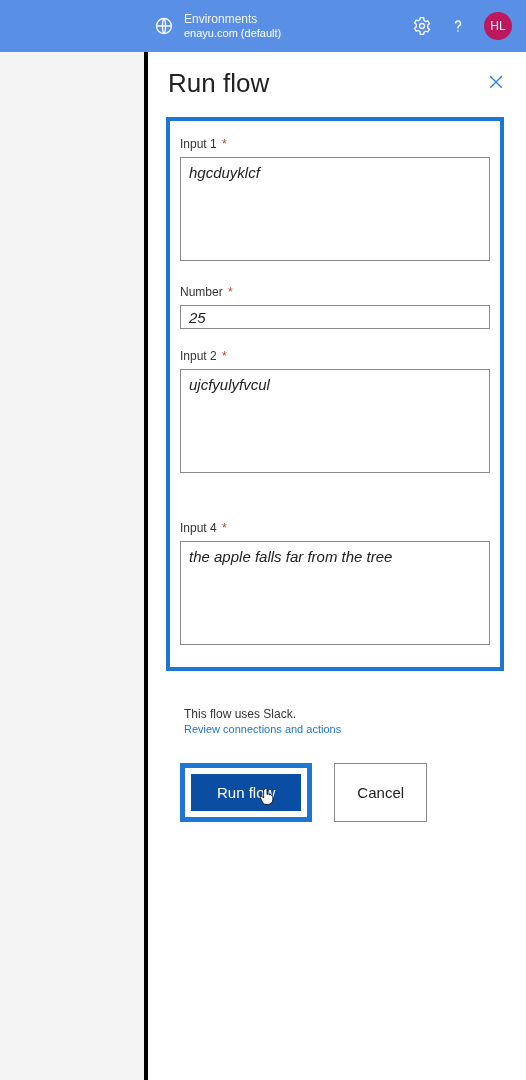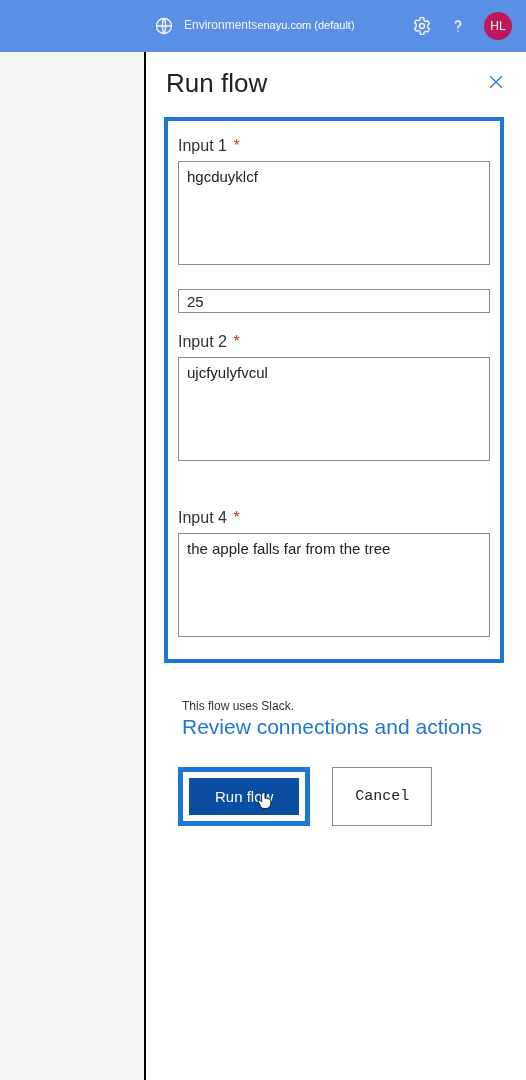--- a/index.html
+++ b/index.html
@@ -14,37 +14,37 @@
   .topbar {
     height: 52px;
     background: #5a8fe6;
     display: flex;
     align-items: center;
     padding: 0 14px;
     color: #fff;
     gap: 16px;
   }
   .env-block { display: flex; align-items: center; gap: 10px; margin-left: 140px; }
-  .env-text { display: flex; flex-direction: row; line-height: 1.1; }
+  .env-text { display: flex; flex-direction: column; line-height: 1.1; }
   .env-label { font-size: 12px; opacity: 0.9; }
   .env-name { font-size: 11px; }
   .spacer { flex: 1; }
   .avatar {
     width: 28px; height: 28px; border-radius: 50%;
     background: #be185d; display: flex; align-items: center;
     justify-content: center; font-size: 12px; font-weight: 500;
     color: #e9f7f2;
   }
   .topicon { display:flex; align-items:center; justify-content:center; cursor:pointer; color:#fff; opacity:.95; }
 
   .panel {
     position: absolute;
     left: 144px; right: 0; top: 52px; bottom: 0;
     background: #fff;
-    border-left: 2px solid #000000;
+    border-left: 4px solid #000000;
     display: flex; flex-direction: column;
   }
 
   .panel-header {
     display:flex; align-items:center; justify-content:space-between;
     padding: 16px 20px 10px 20px;
   }
   .panel-title { font-size: 26px; font-weight: 400; color: #222; }
   .close-x { color:#2d7cd6; cursor:pointer; }
 
@@ -55,56 +55,57 @@
 
   .frame {
     border: 4px solid #1d76d3;
     padding: 16px 10px 14px 10px;
     margin-top: 8px;
     margin-bottom: 36px;
   }
 
   .fld { margin-bottom: 20px; }
   .fld:last-child { margin-bottom: 4px; margin-top: 44px; }
-  .lbl { font-size: 16px; color: #333; margin-bottom: 6px; }
+  .lbl { font-size: 12px; color: #333; margin-bottom: 6px; }
   .req { color: #c43a2f; margin-left: 2px; }
   textarea.inp, input.inp {
     width: 100%;
     border: 1px solid #8a8a8a;
     font-family: inherit;
     font-size: 15px;
     color: #222;
     padding: 6px 8px;
     background:#fff;
     resize: none;
+    font-style: italic;
   }
   textarea.inp { height: 104px; }
   input.inp { height: 24px; }
   .datewrap { position: relative; }
   .datewrap .cal-ico {
     position: absolute; right: 8px; top: 50%; transform: translateY(-50%);
     color:#555; pointer-events:none;
   }
 
   .uses-row { padding: 0 18px; font-size:12px; color:#333; }
   .link-row a { color:#1d76d3; text-decoration:none; cursor:pointer; }
-  .link-row { margin-top:2px; padding:0 18px; font-size:21px; }
+  .link-row { margin-top:2px; padding:0 18px; font-size:11px; }
 
   .btnrow {
     display: flex; gap: 22px;
     padding: 28px 0 0 14px;
   }
   .runwrap { border: 5px solid #1d76d3; padding: 6px; }
   button.primary {
     background: #0a4ea3; color:#fff; border:none;
     font-size: 15px; padding: 10px 26px; cursor:pointer;
   }
   button.secondary {
     background:#fff; border:1px solid #8a8a8a; color:#222;
-    font-size:15px; padding: 10px 22px; cursor:pointer;font-family:Liberation Mono, monospace;
+    font-size:15px; padding: 10px 22px; cursor:pointer;
   }
 
   .cursor-hand {
     position:absolute; width:20px; height:22px; pointer-events:none;
   }
 
   
   .scrollzone::-webkit-scrollbar { width: 14px; }
   .scrollzone::-webkit-scrollbar-track { background:#f0f0f0; }
   .scrollzone::-webkit-scrollbar-thumb { background:#c6c6c6; }
@@ -156,20 +157,21 @@
   <div class="scrollzone">
 
     <div class="frame">
 
       <div class="fld">
         <div class="lbl"><span>Input 1</span> <span class="req">*</span></div>
         <textarea class="inp" style="">hgcduyklcf</textarea>
       </div>
 
       <div class="fld">
+        <div class="lbl"><span>Number</span> <span class="req">*</span></div>
         <input class="inp" type="text" value="25" style="">
       </div>
 
 
       <div class="fld">
         <div class="lbl"><span>Input 2</span> <span class="req">*</span></div>
         <textarea class="inp" style="">ujcfyulyfvcul</textarea>
       </div>
 
 

